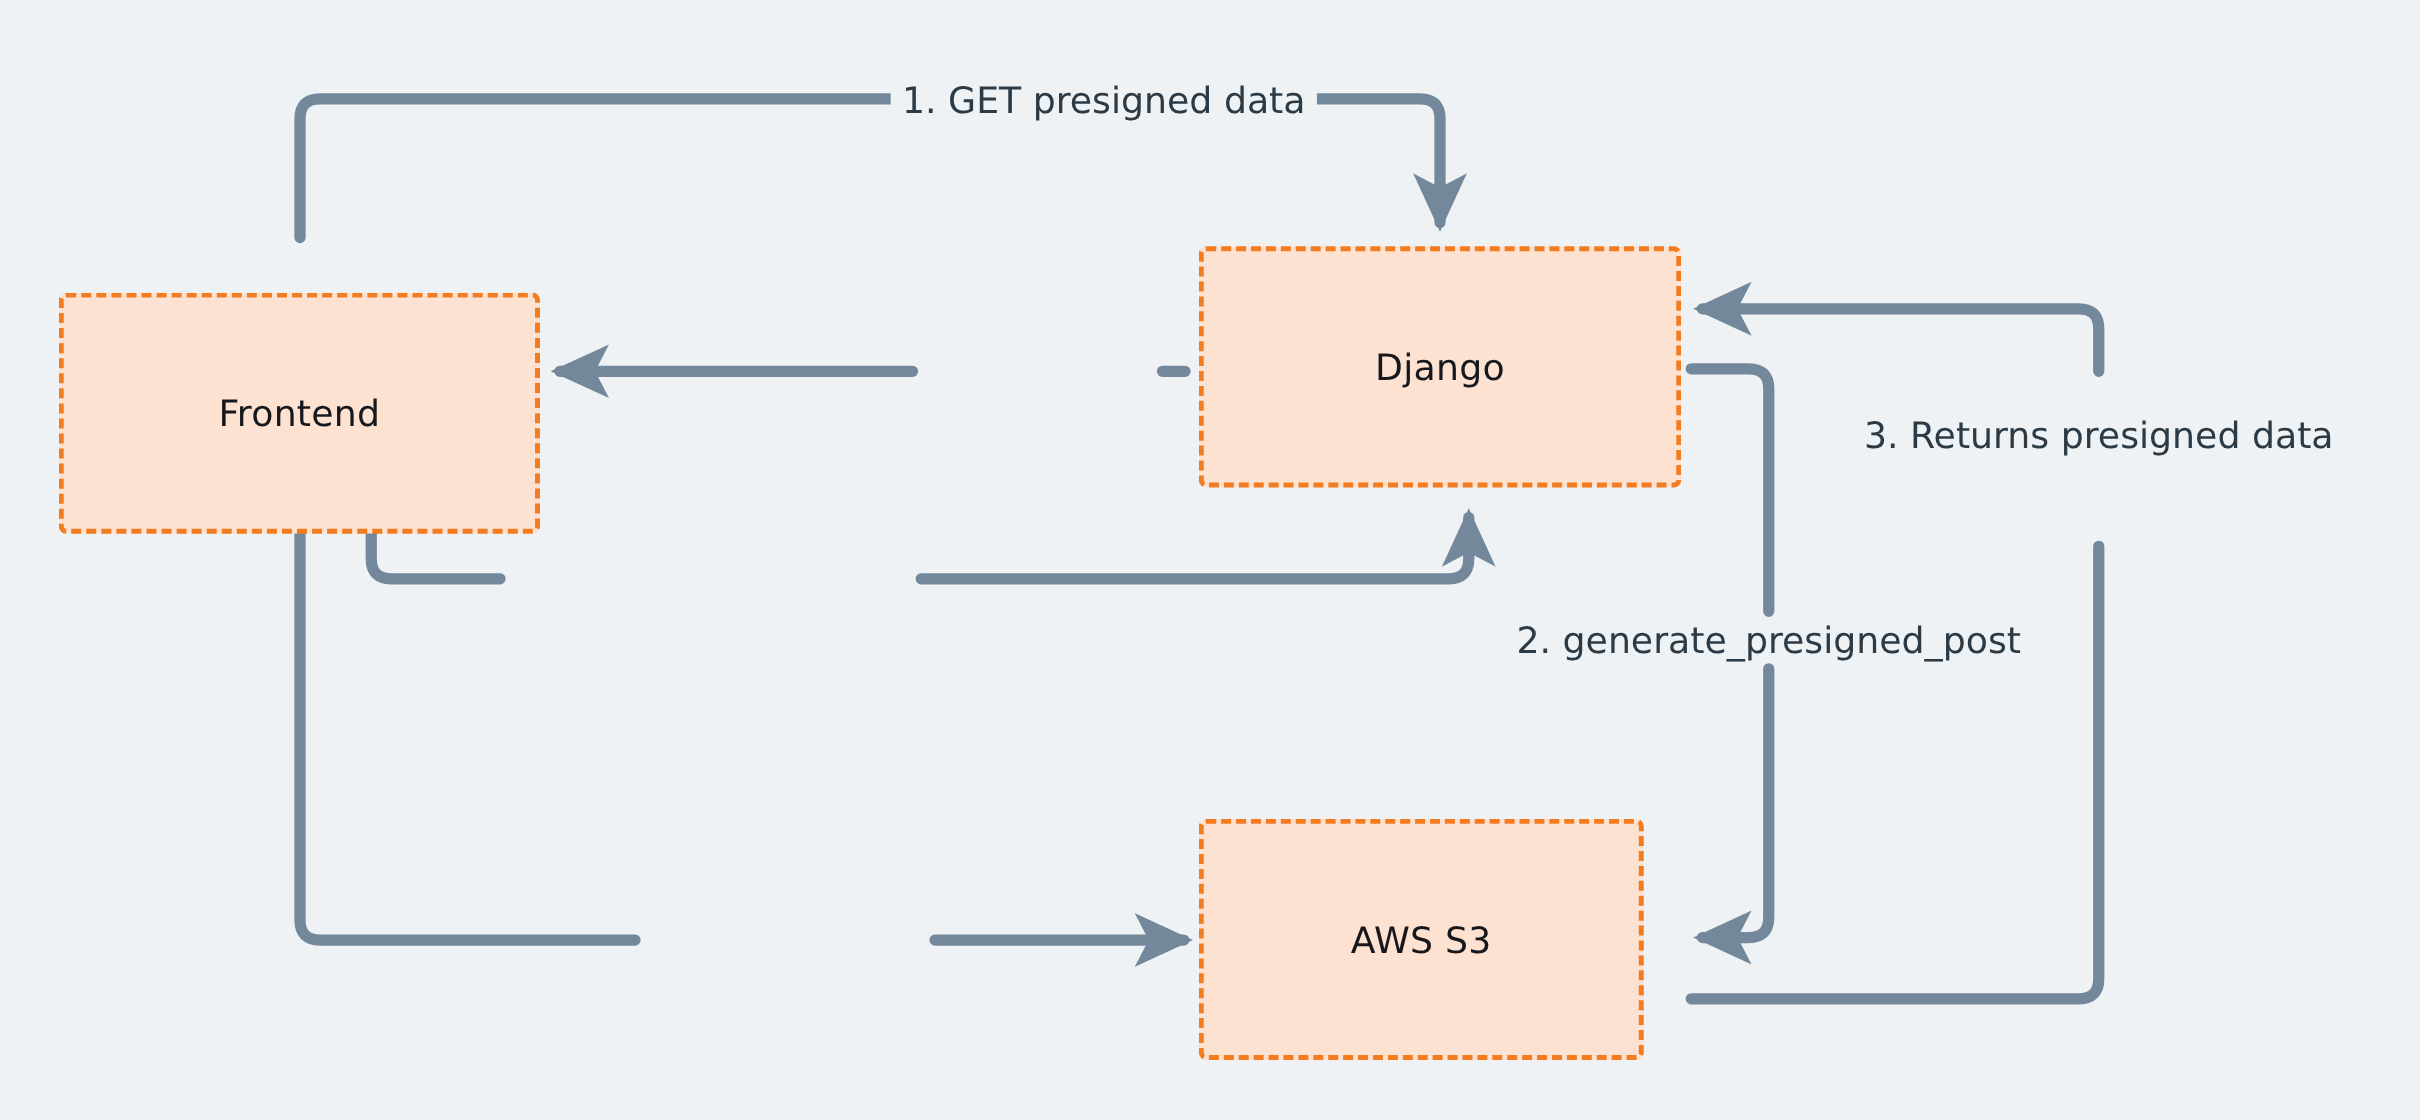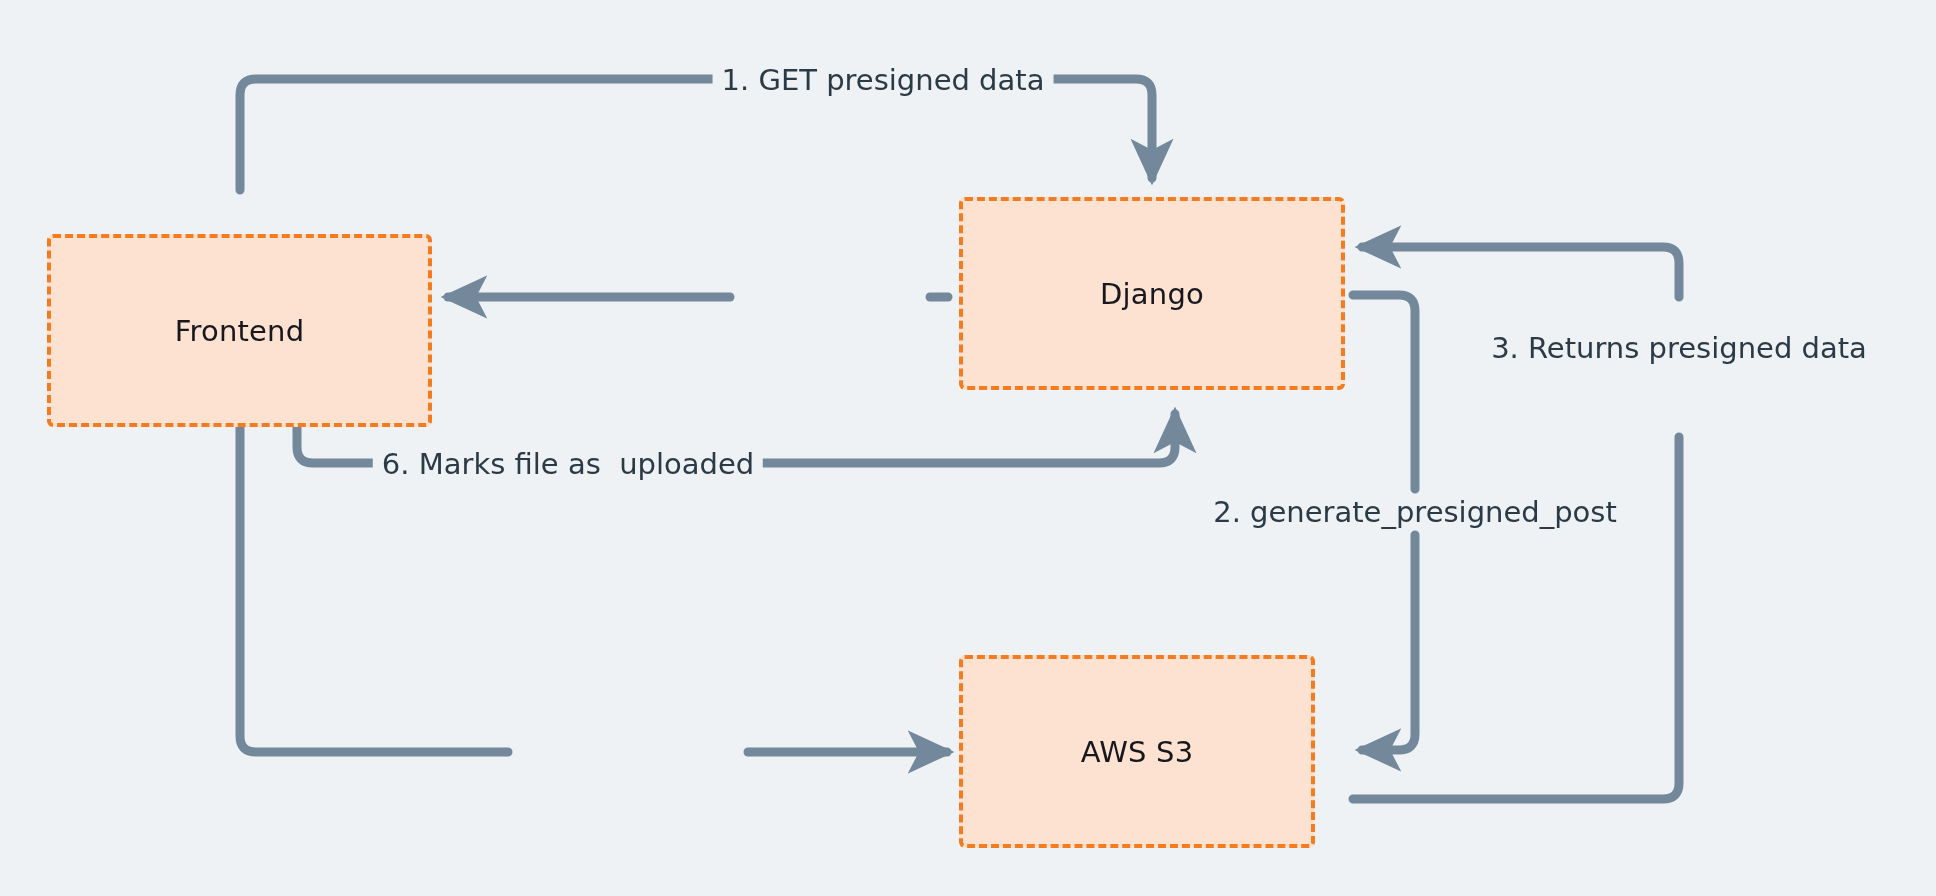--- a/index.html
+++ b/index.html
@@ -102,15 +102,14 @@
   </div>
 
   <div class="edge-label" style="left:883px; top:81px;">1. GET presigned data</div>
 
   <div class="edge-label" style="left:1415px; top:513px;text-align:center;">2. generate_presigned_post</div>
 
   <div class="edge-label" style="left:1679px; top:349px;">3. Returns presigned data</div>
 
 
 
-  <div class="edge-label" style="left:568px; top:465px;">6. Marks file as  uploaded</div>
 
 </div>
 
 </body></html>

